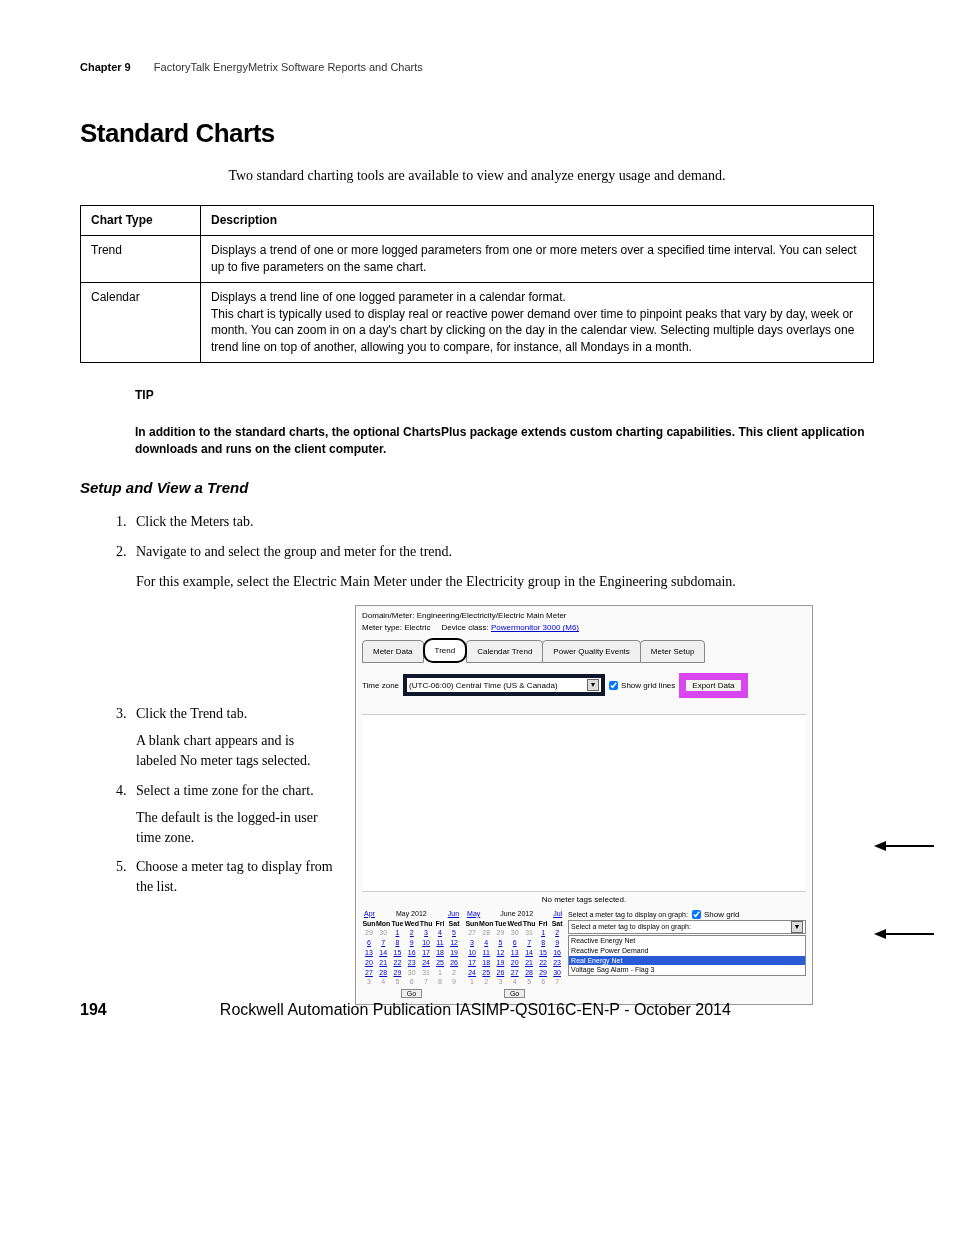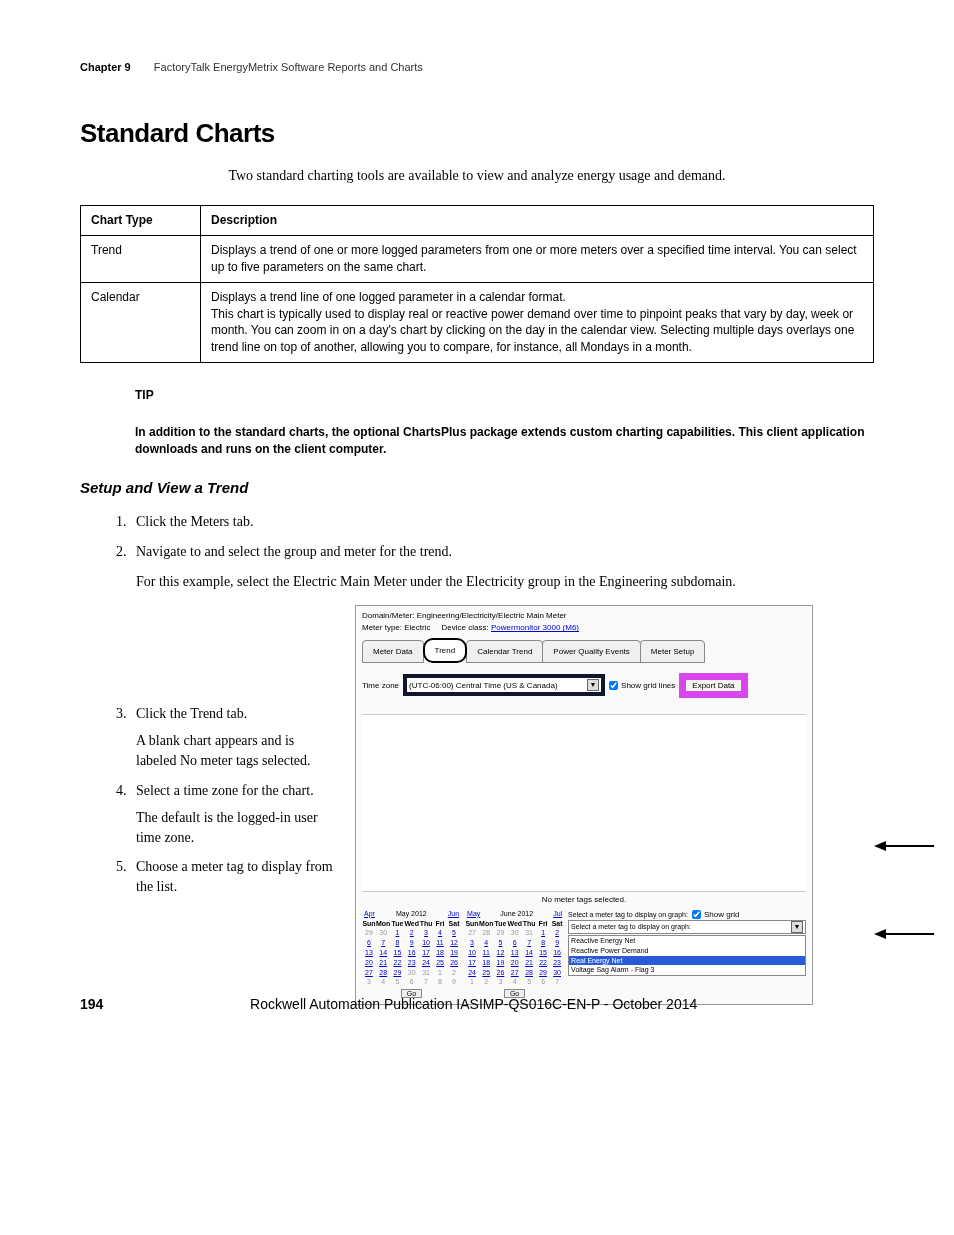--- a/index.html
+++ b/index.html
@@ -93,22 +93,22 @@
     content: "";
     position: absolute; left: 0; top: -4px;
     border-right: 12px solid #000;
     border-top: 5px solid transparent;
     border-bottom: 5px solid transparent;
   }
   .arrow-annot .line {
     position: absolute; left: 10px; top: 0; right: 0; height: 2px; background: #000;
   }
   .footer {
-    position: absolute; bottom: 31px; left: 80px; right: 80px;
-    font-family: Arial, Helvetica, sans-serif; font-size: 14px;
+    position: absolute; bottom: 24px; left: 80px; right: 80px;
+    font-family: Arial, Helvetica, sans-serif; font-size: 16px;
     display: flex; justify-content: space-between;
   }
   .footer .pg { font-weight: bold; }
   .footer .pub { flex: 1; text-align: center; }
 </style>
 </head>
 <body>
 
 <div class="hdr">
   <span class="hdr-ch">Chapter 9</span>

